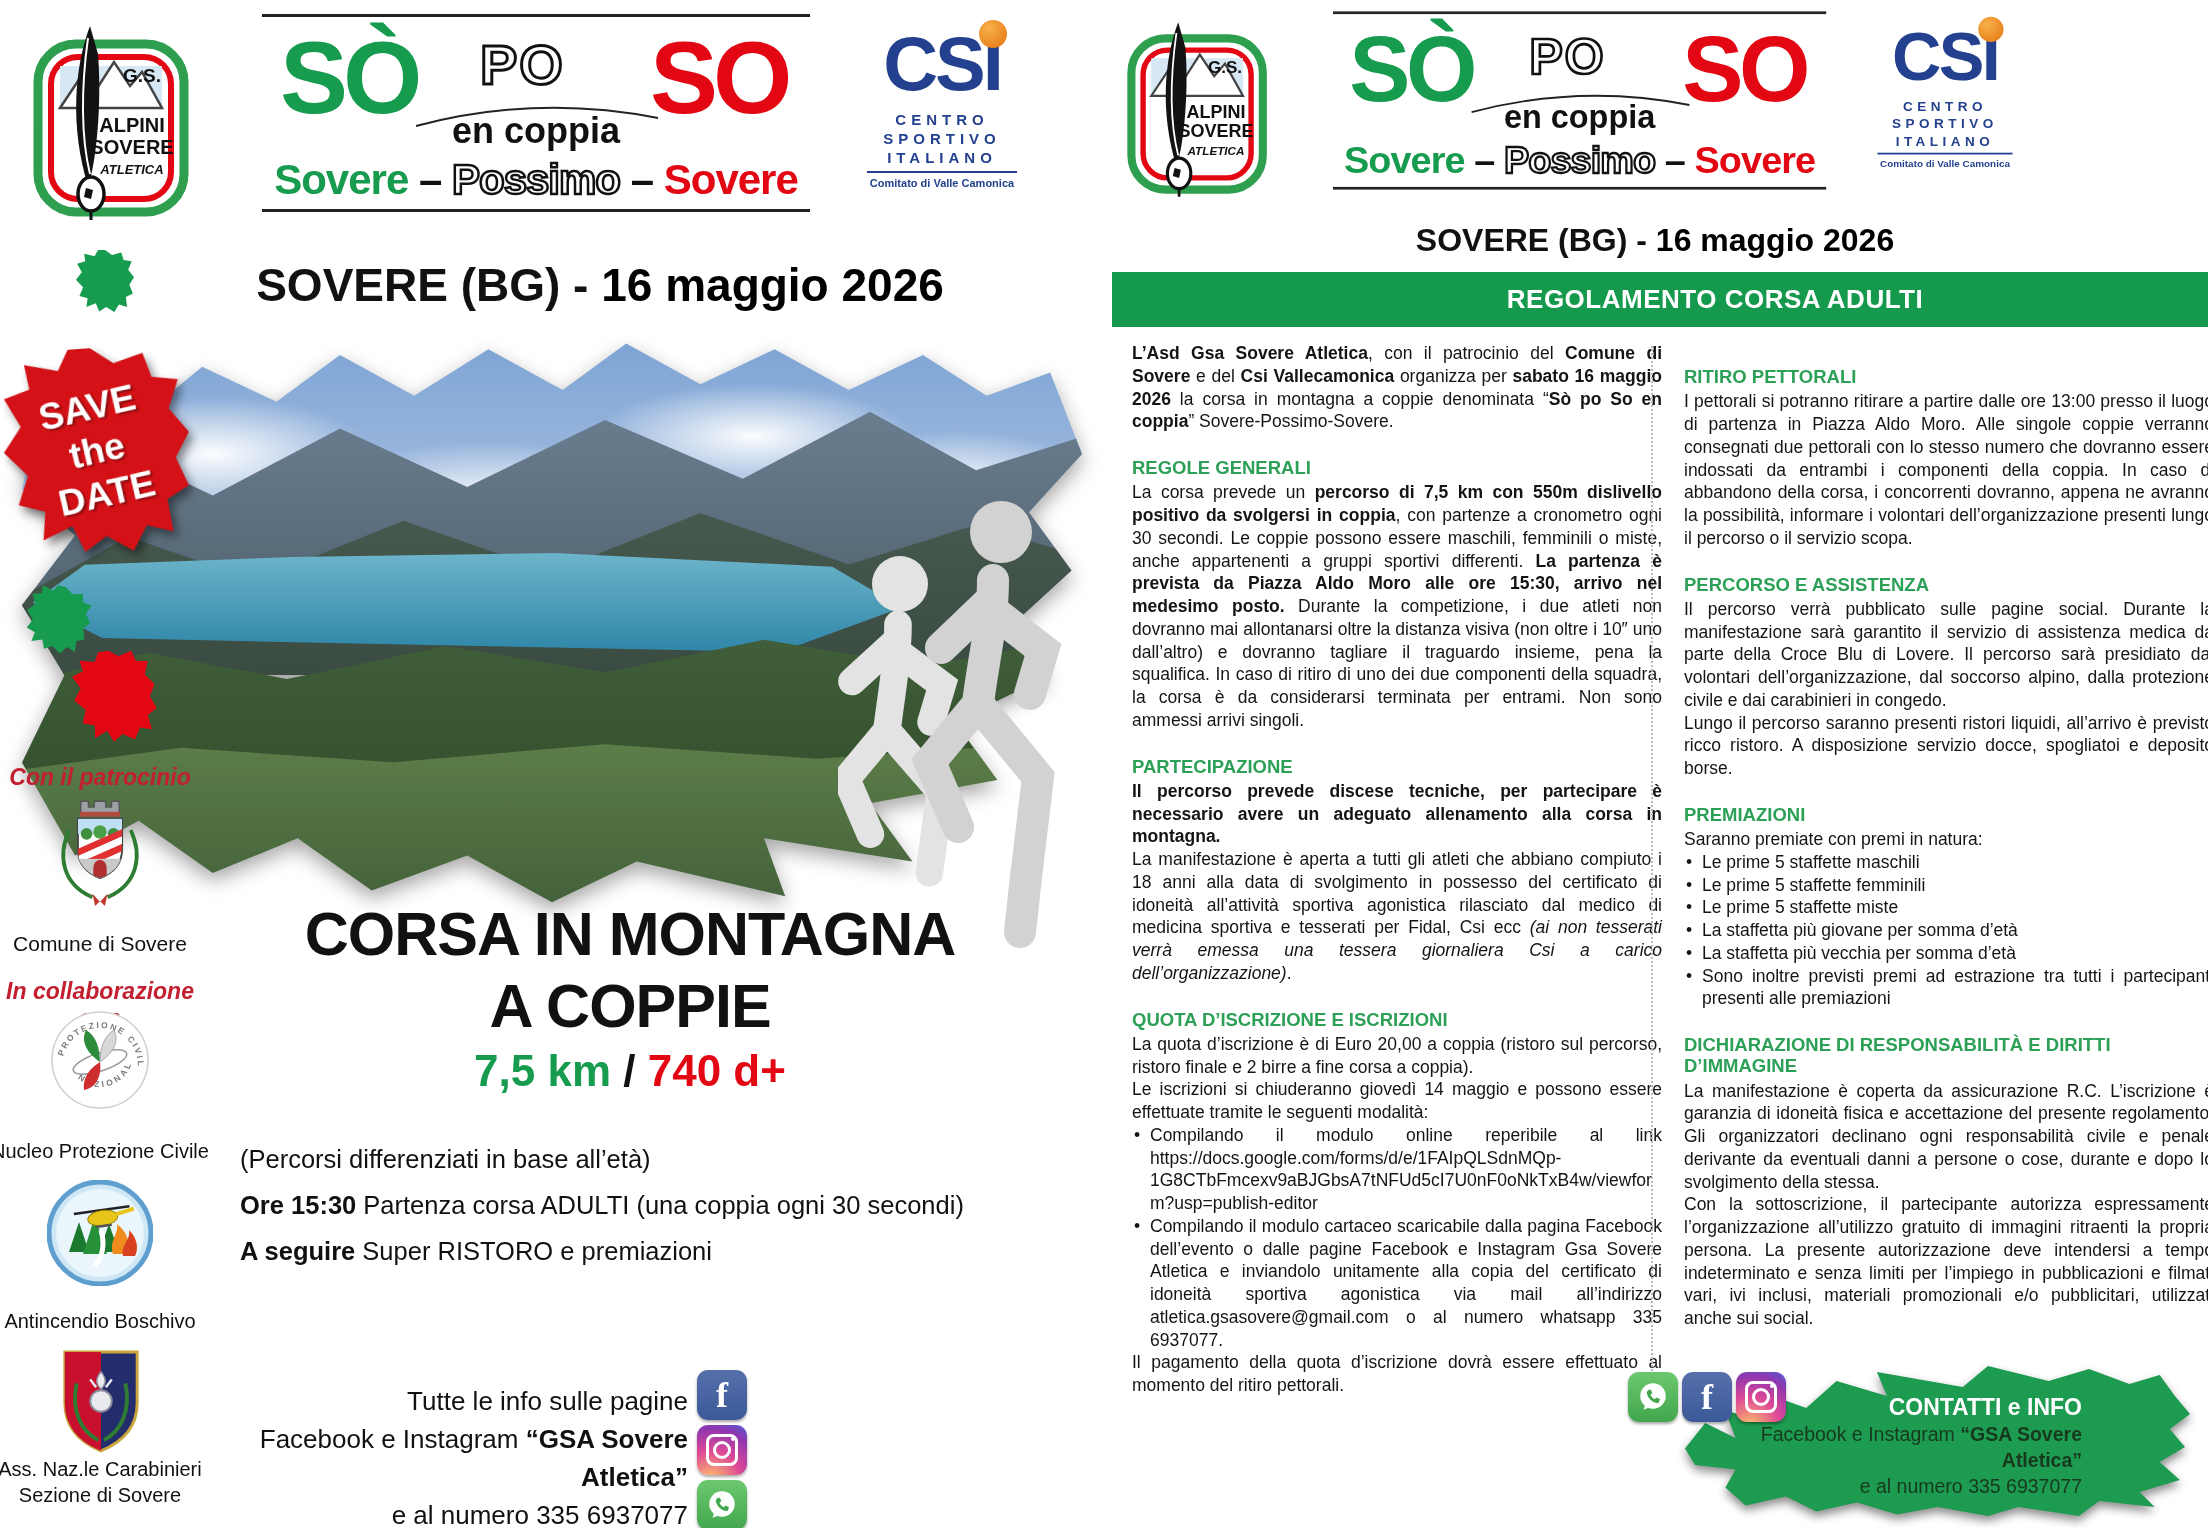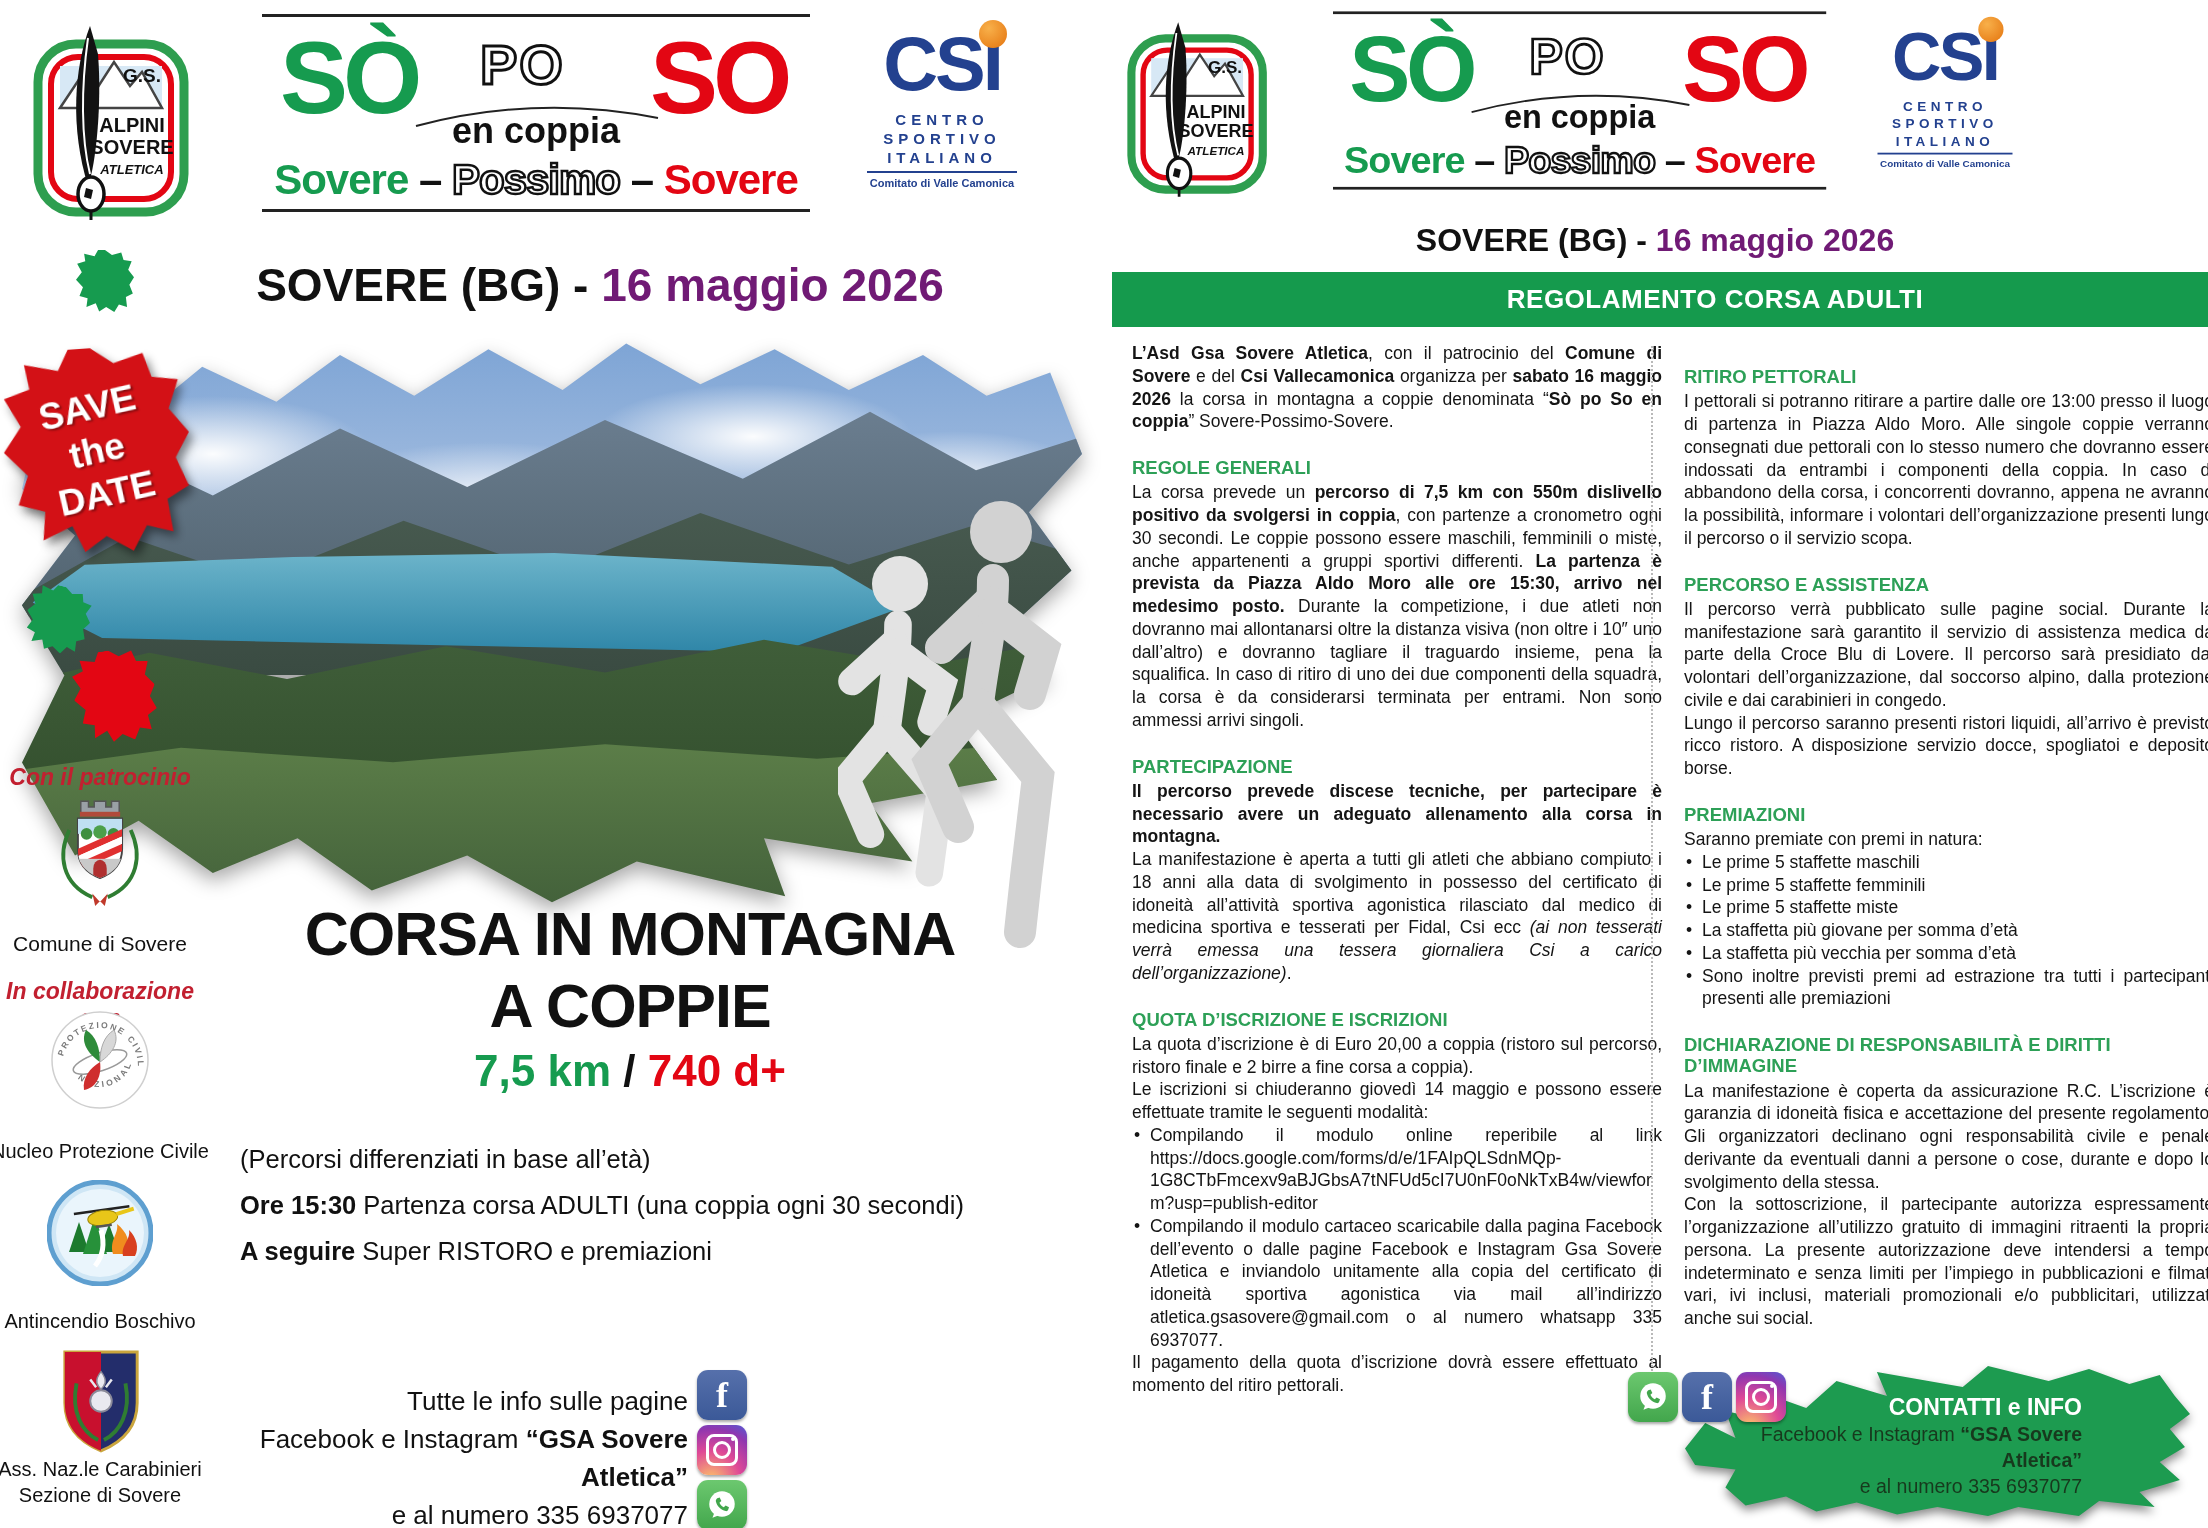--- a/index.html
+++ b/index.html
@@ -33,21 +33,21 @@
   .csi-txt{font-size:76px;line-height:88px;font-weight:800;color:#23418f;letter-spacing:-3px;}
   .csi-ball{position:absolute;right:10px;top:0;width:28px;height:28px;border-radius:50%;
             background:radial-gradient(circle at 35% 30%,#f8b04a,#e4740e);}
   .csi-l{font-size:15px;line-height:19px;font-weight:700;letter-spacing:5px;color:#23418f;}
   .csi-sub{margin-top:4px;padding-top:4px;border-top:2px solid #23418f;font-size:11px;font-weight:700;color:#23418f;}
 
   
   .evtitle{position:absolute;text-align:center;font-weight:800;color:#111;}
   #pL .evtitle{left:120px;top:258px;width:960px;font-size:46px;}
   #pR .evtitle{left:60px;top:222px;width:990px;font-size:32px;}
-  .evtitle .grn{color:#701a75;}
+  .evtitle .grn{color:#000000;}
 
   
   .blob{position:absolute;clip-path:polygon(50% 0,62% 8%,78% 4%,82% 16%,96% 18%,90% 32%,100% 44%,92% 56%,98% 70%,86% 76%,88% 92%,74% 88%,66% 100%,52% 92%,40% 99%,34% 86%,18% 92%,20% 78%,6% 74%,12% 60%,0 48%,10% 36%,2% 22%,16% 18%,14% 6%,32% 10%,38% 0);}
   .blob.green{background:#169b4f;}
   .blob.red{background:#e30613;}
   #blob1{left:76px;top:250px;width:58px;height:62px;}
   #blob2{left:26px;top:586px;width:64px;height:66px;transform:rotate(14deg);}
   #blob3{left:74px;top:650px;width:82px;height:92px;transform:rotate(-9deg);}
 
   .photo-wrap{position:absolute;left:22px;top:326px;width:1060px;height:582px;

